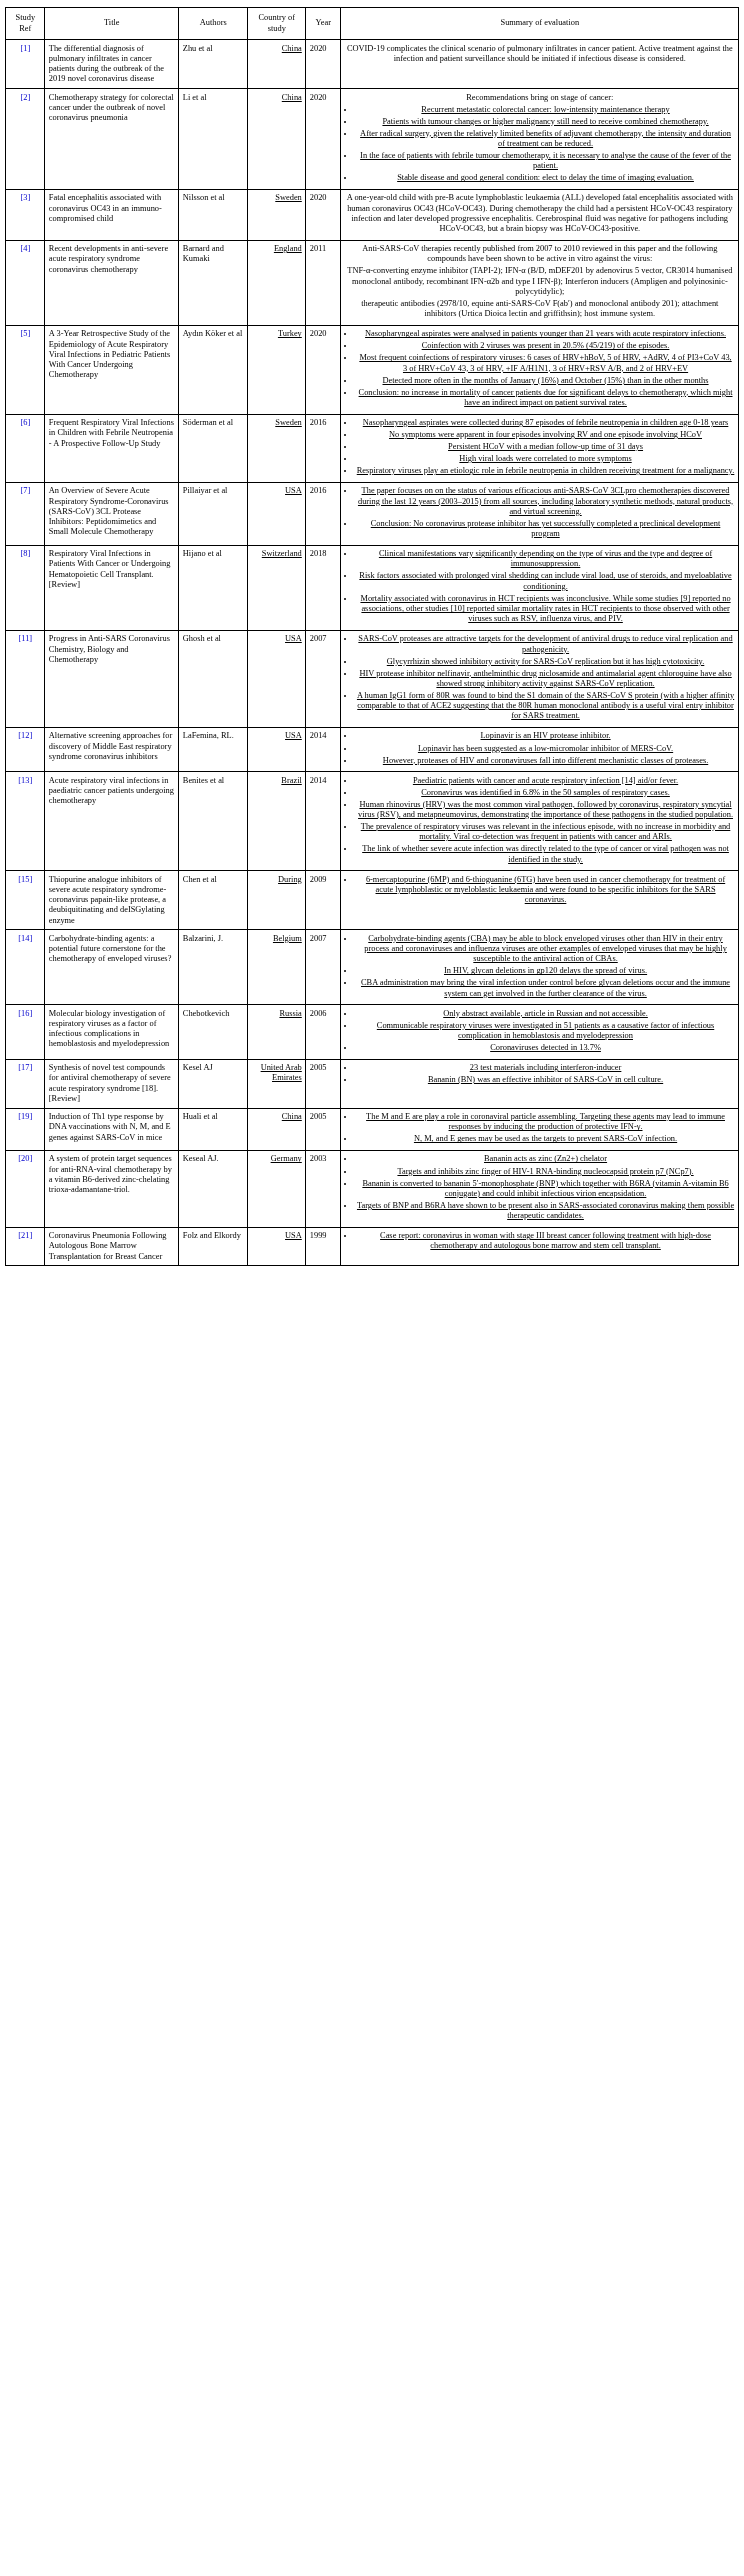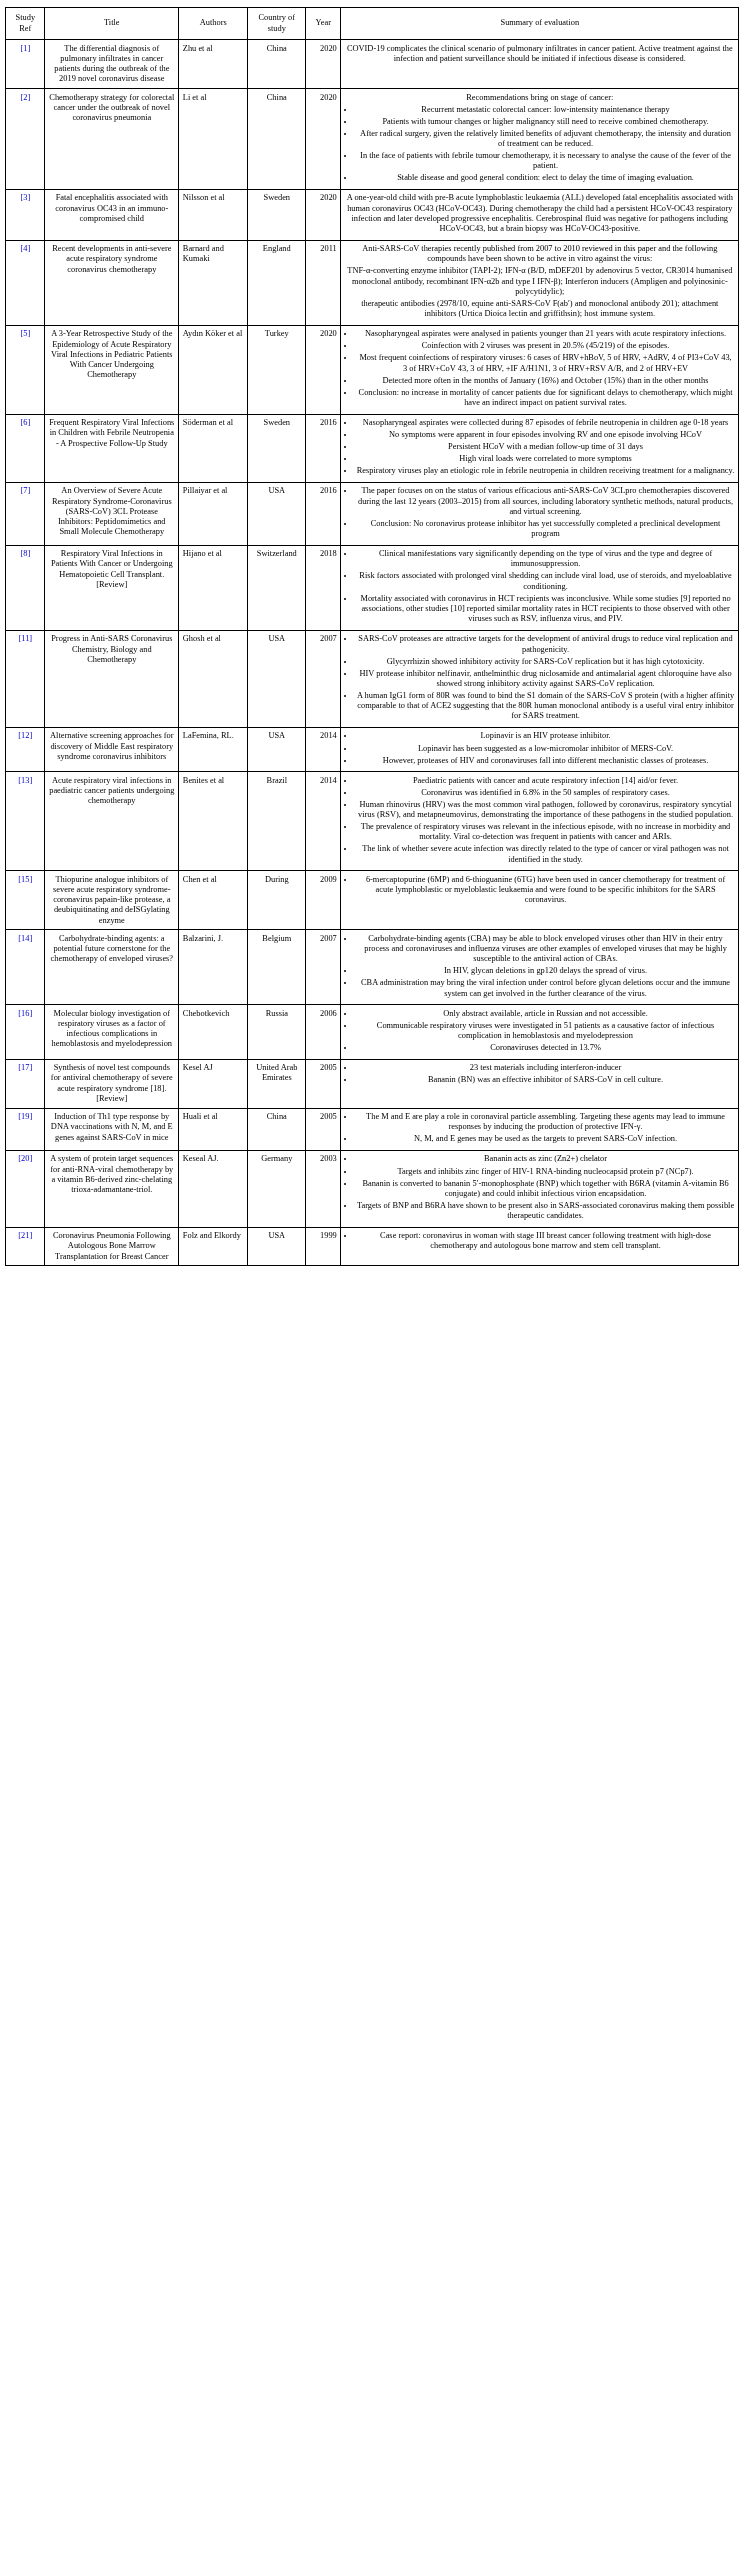--- a/index.html
+++ b/index.html
@@ -41,43 +41,44 @@
   col.c-auth   { width: 69px; }
   col.c-country{ width: 58px; }
   col.c-year   { width: 35px; }
   col.c-sum    { width: 398px; }
 
   td.ref {
     text-align: center;
     color: #0000cc;
   }
   td.title {
-    text-align: center;
     margin-top: 36px;
   }
   td.auth {
     text-align: left;
     margin-top: 48px;
   }
   td.country {
-    text-align: center;
+    text-align: right;
+    text-decoration: underline;
   }
   td.year {
-    text-align: right;
+    text-align: left;
   }
   td.summary {
     text-align: center;
   }
   td.summary p {
     margin: 0 0 1.8px 0;
   }
   td.summary ul {
     margin: 0;
     padding-left: 10.6px;
     list-style-type: disc;
+    text-decoration: underline;
   }
   td.summary ul li {
     margin: 0 0 1.8px 0;
     padding-left: 0.9px;
   }
 </style>
 </head>
 <body>
 
 <div class="page">

